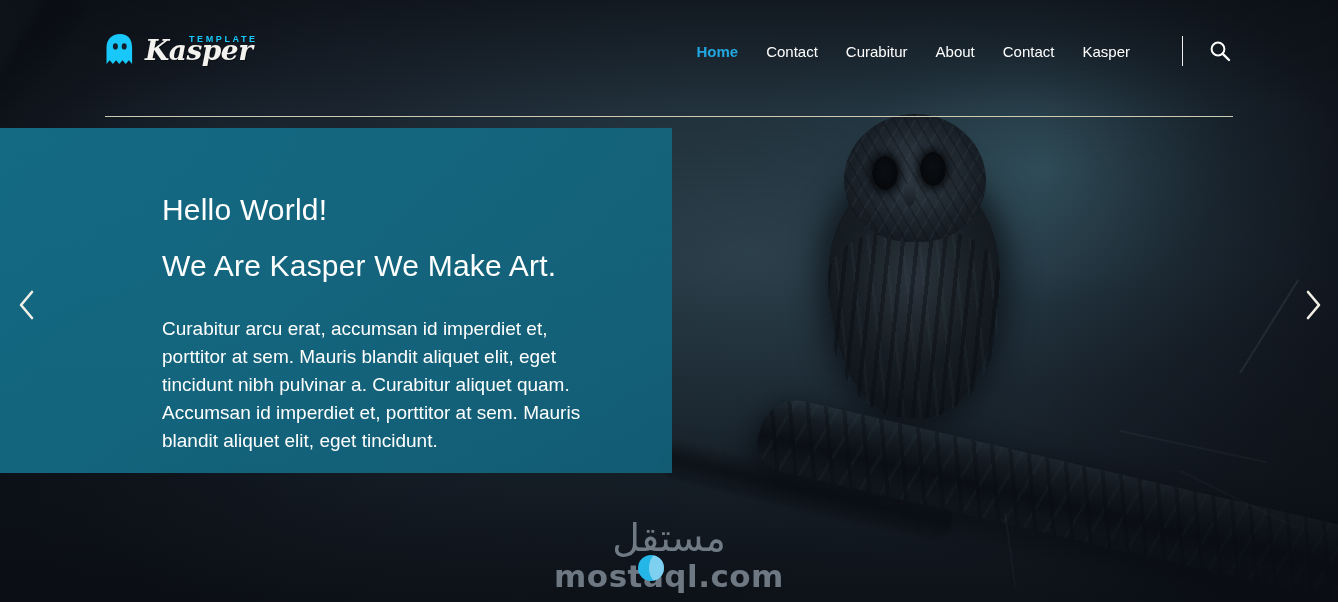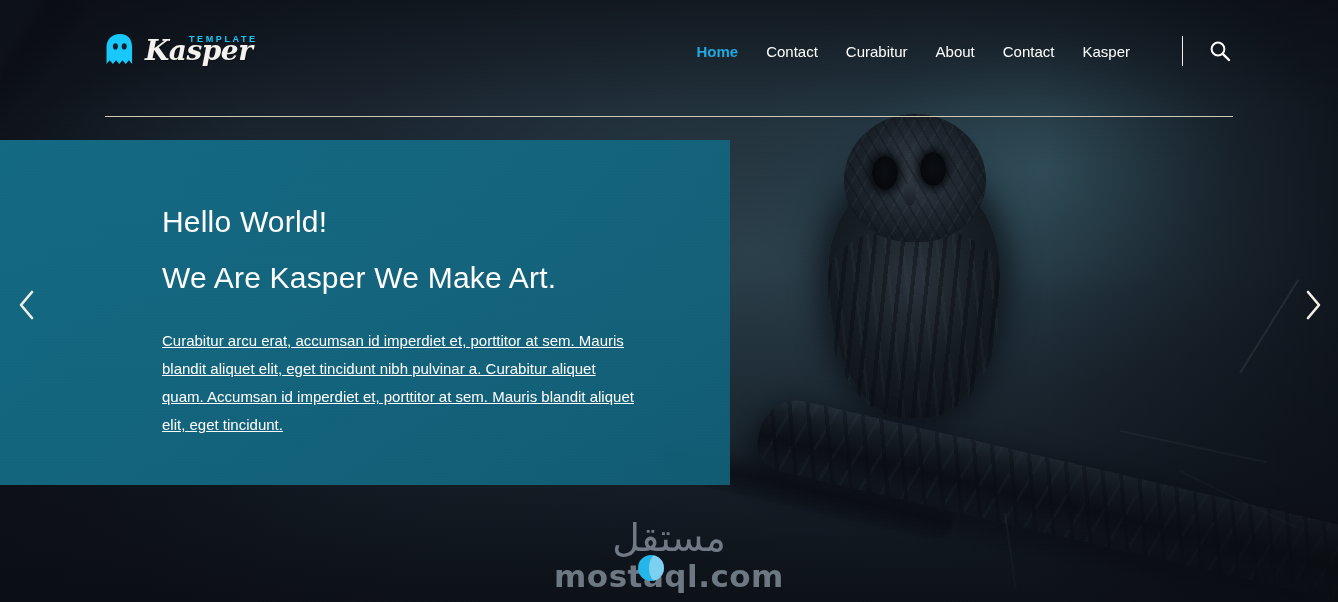--- a/index.html
+++ b/index.html
@@ -241,22 +241,22 @@
   }
   .search-btn {
     width:26px; height:26px;
     display:flex; align-items:center; justify-content:center;
     cursor:pointer;
   }
 
   
   .hero-panel {
     position:absolute;
-    left:0; top:140px;
-    width:730px; height:345px;
+    left:0; top:128px;
+    width:672px; height:345px;
     background:linear-gradient(135deg, rgba(20,110,137,0.94) 0%, rgba(19,105,131,0.93) 45%, rgba(17,96,121,0.93) 100%);
     z-index:15;
     overflow:hidden;
   }
   .hero-panel::after {
     content:"";
     position:absolute; inset:0;
     opacity:0.1;
     background:
       repeating-linear-gradient(0deg, rgba(255,255,255,0.06) 0 1px, rgba(0,0,0,0) 1px 3px);
@@ -274,25 +274,24 @@
     letter-spacing:0.2px;
   }
   .hero-h2 {
     font-size:30px;
     font-weight:300;
     color:#ffffff;
     margin-bottom:32px;
     letter-spacing:0.2px;
   }
   .hero-p {
-    font-size:15px;
+    font-size:19px;
     line-height:28px;
     color:#ffffff;
     max-width:472px;
-    text-decoration:underline;
   }
 
   
   .arrow {
     position:absolute;
     z-index:30;
     width:34px; height:40px;
     cursor:pointer;
     display:flex; align-items:center; justify-content:center;
   }

